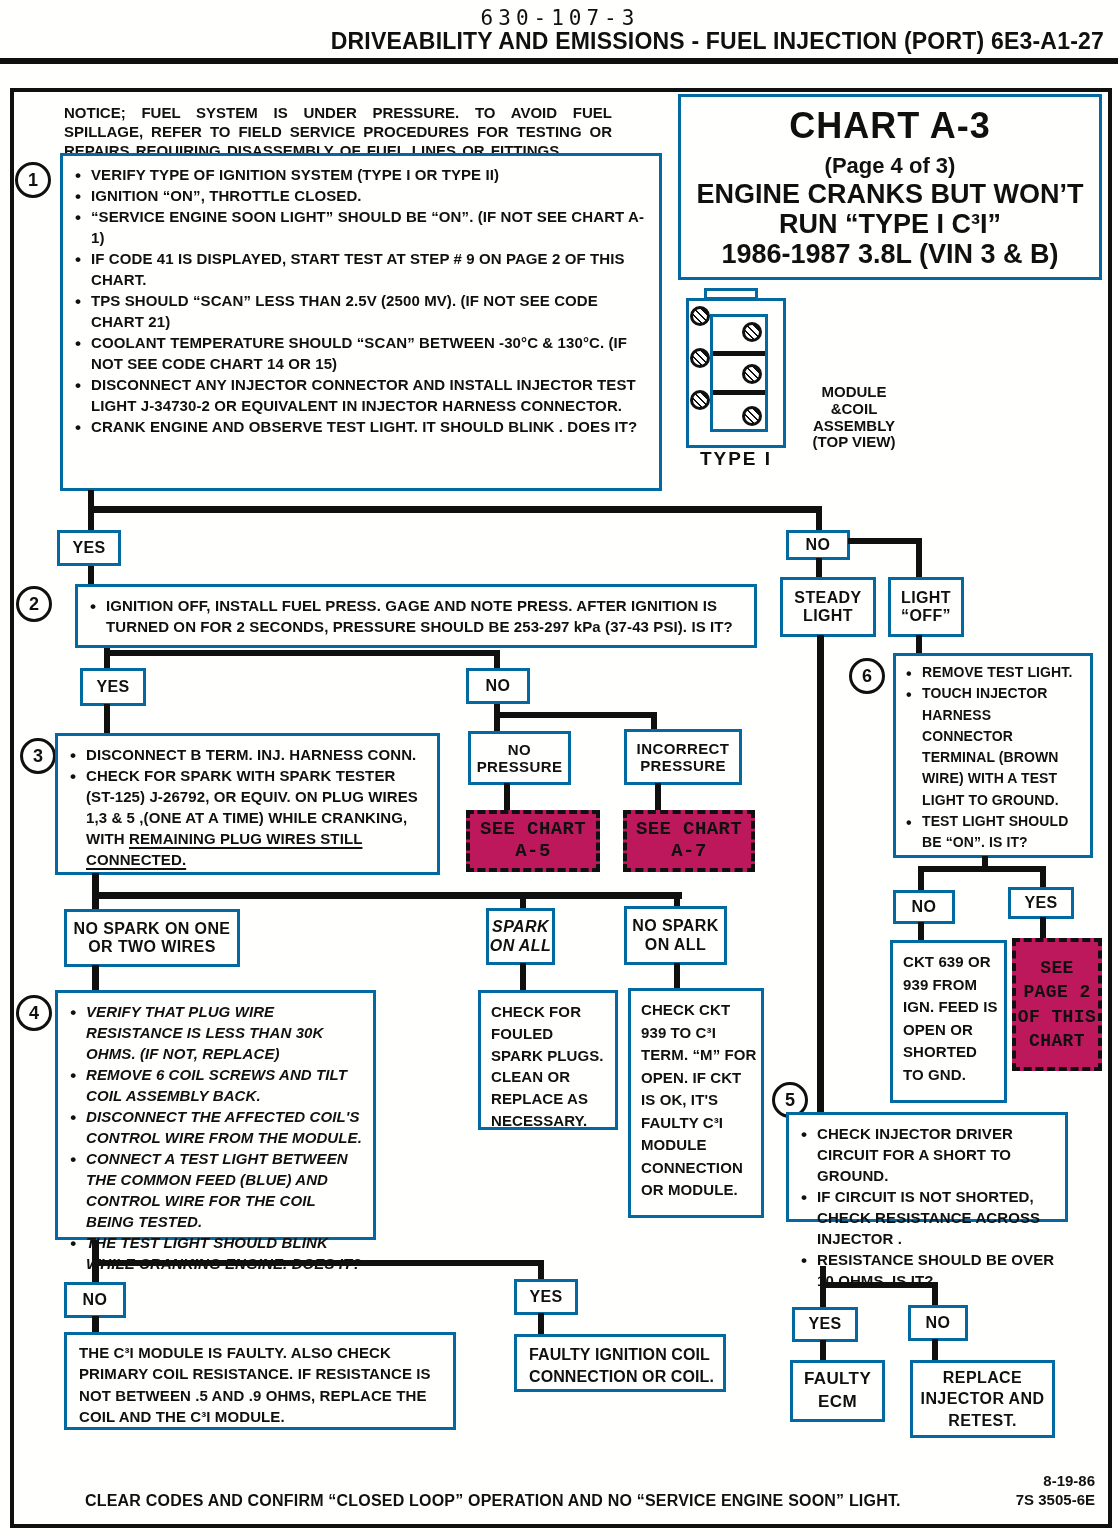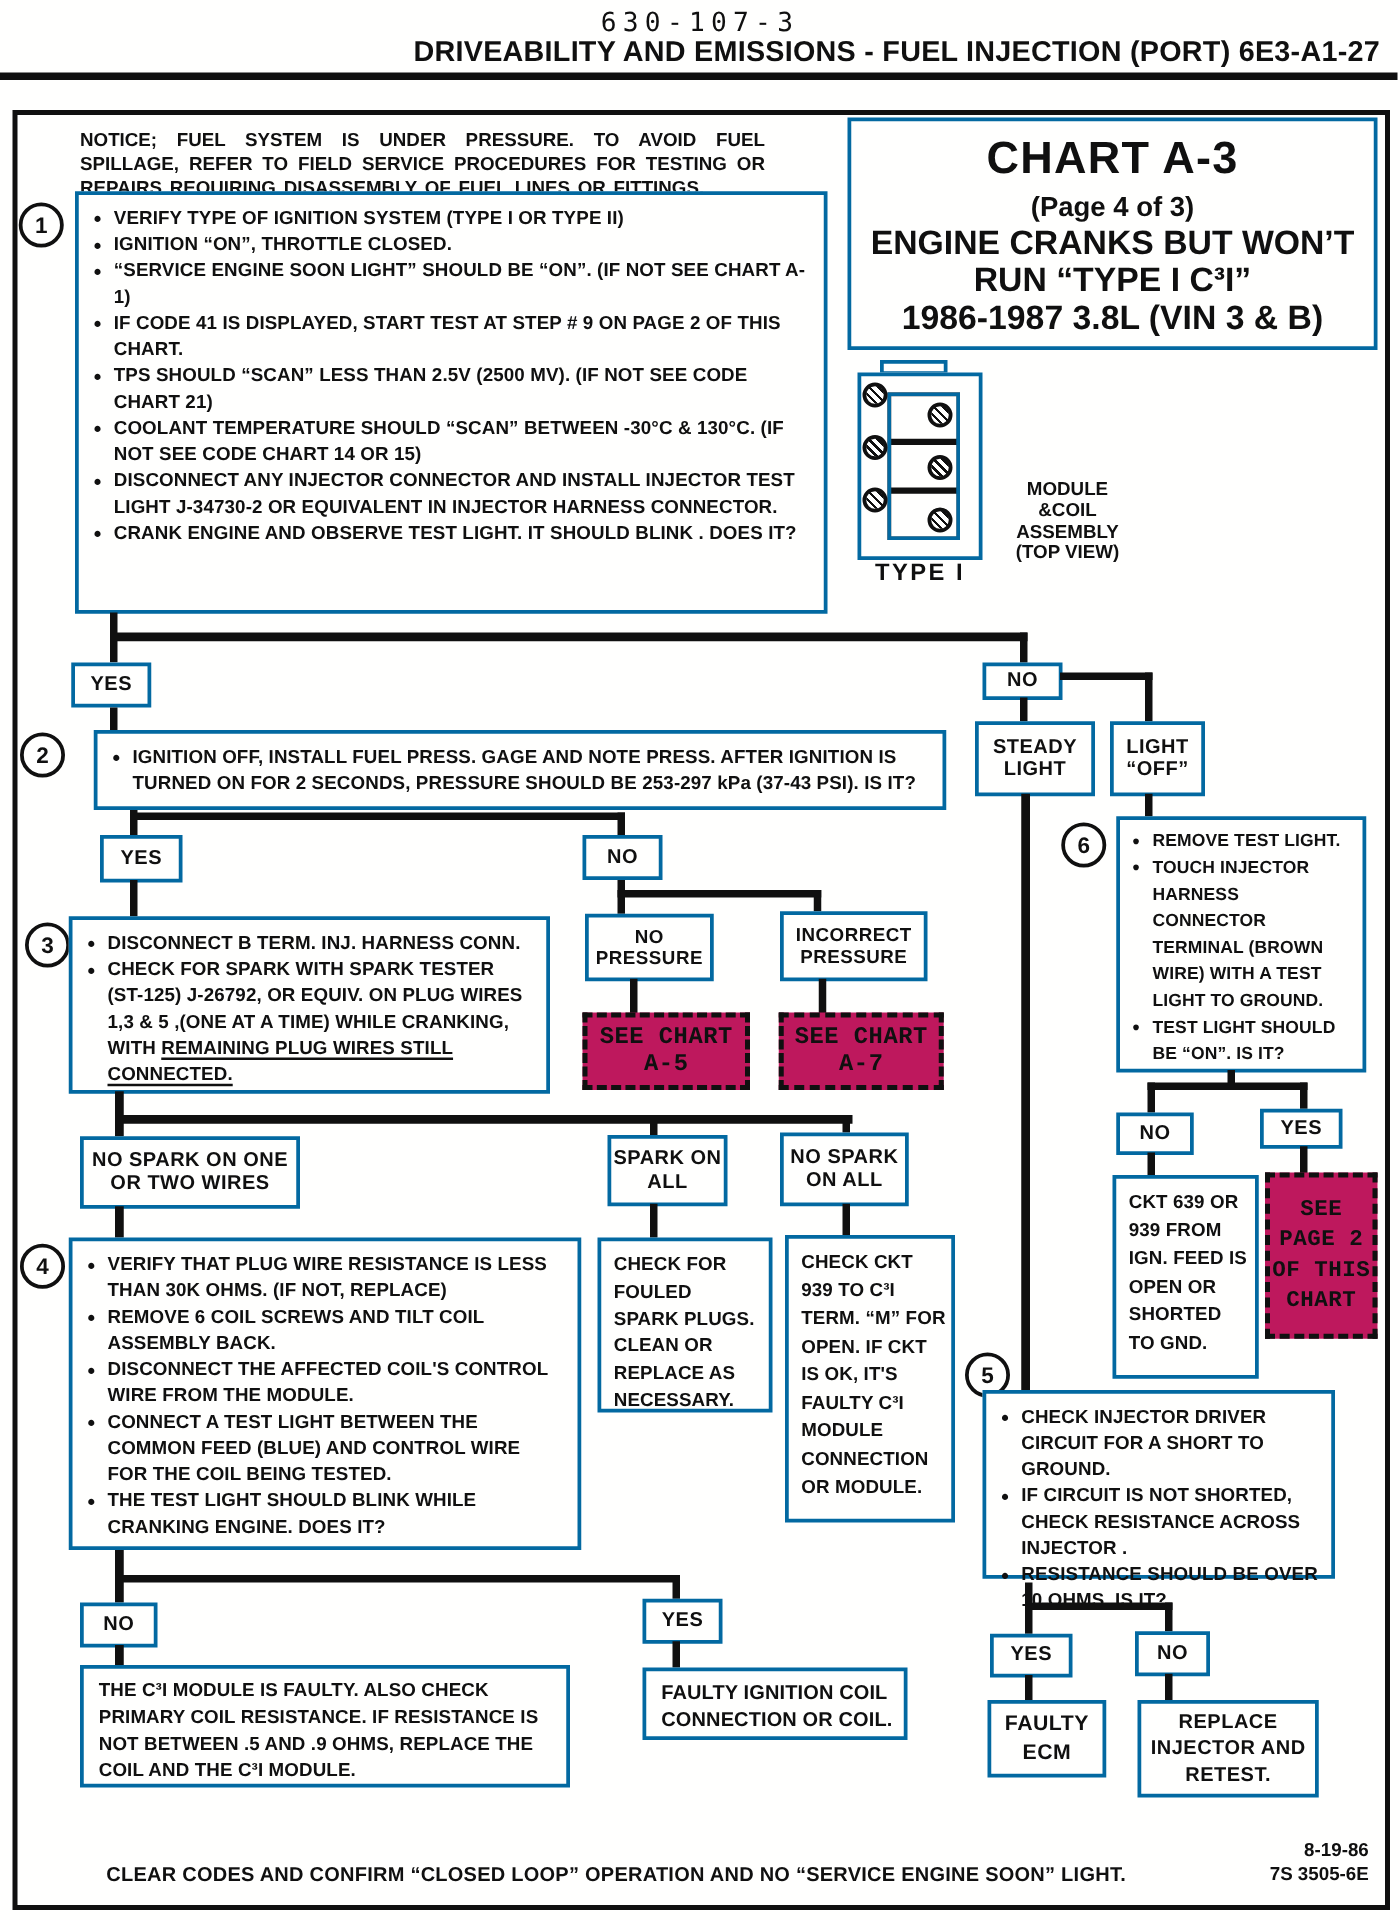--- a/index.html
+++ b/index.html
@@ -145,21 +145,21 @@
 
   <div class="line" style="left:918px;top:922px;width:6px;height:18px;"></div>
   <div class="line" style="left:1040px;top:917px;width:6px;height:23px;"></div>
 
   <div class="box" style="left:890px;top:940px;width:117px;height:163px;">
     <div class="bodytxt" style="margin:8px 4px 0 10px;line-height:1.5;">CKT 639 OR 939 FROM IGN. FEED IS OPEN OR SHORTED TO GND.</div>
   </div>
   <div class="dashedbox ctr node" style="left:1012px;top:938px;width:90px;height:133px;font-size:18px;line-height:1.35;">SEE PAGE 2 OF THIS CHART</div>
 
   <div class="circle" style="left:772px;top:1082px;">5</div>
-  <div class="box bullets" style="left:786px;top:1112px;width:282px;height:151px;">
+  <div class="box bullets" style="left:786px;top:1112px;width:282px;height:110px;">
     <div class="bullet">CHECK INJECTOR DRIVER CIRCUIT FOR  A SHORT TO GROUND.</div>
     <div class="bullet">IF CIRCUIT IS NOT SHORTED, CHECK RESISTANCE ACROSS INJECTOR .</div>
     <div class="bullet">RESISTANCE SHOULD BE OVER 10 OHMS.  IS IT?</div>
   </div>
 
   <div class="line" style="left:820px;top:1266px;width:6px;height:43px;"></div>
   <div class="line" style="left:820px;top:1282px;width:118px;height:6px;"></div>
   <div class="line" style="left:932px;top:1282px;width:6px;height:25px;"></div>
 
   <div class="box ctr node" style="left:792px;top:1307px;width:66px;height:35px;">YES</div>
@@ -170,29 +170,29 @@
 
   <div class="box ctr node" style="left:790px;top:1360px;width:95px;height:62px;font-size:17px;line-height:1.35;">FAULTY ECM</div>
   <div class="box ctr node" style="left:910px;top:1360px;width:145px;height:78px;font-size:16px;line-height:1.35;">REPLACE INJECTOR AND RETEST.</div>
 
   <div class="line" style="left:92px;top:873px;width:7px;height:38px;"></div>
   <div class="line" style="left:92px;top:892px;width:590px;height:7px;"></div>
   <div class="line" style="left:520px;top:892px;width:6px;height:18px;"></div>
   <div class="line" style="left:674px;top:892px;width:6px;height:16px;"></div>
 
   <div class="box ctr node" style="left:64px;top:909px;width:176px;height:58px;">NO SPARK ON ONE OR TWO WIRES</div>
-  <div class="box ctr node" style="left:486px;top:908px;width:96px;height:57px;">SPARK ON ALL</div>
+  <div class="box ctr node" style="left:486px;top:908px;width:69px;height:57px;font-style:italic;">SPARK ON ALL</div>
   <div class="box ctr node" style="left:624px;top:906px;width:103px;height:59px;">NO SPARK ON ALL</div>
 
   <div class="line" style="left:92px;top:965px;width:7px;height:27px;"></div>
   <div class="line" style="left:520px;top:963px;width:6px;height:29px;"></div>
   <div class="line" style="left:674px;top:963px;width:6px;height:27px;"></div>
 
   <div class="circle" style="left:16px;top:995px;">4</div>
-  <div class="box bullets" style="left:55px;top:990px;width:410px;height:250px;">
+  <div class="box bullets" style="left:55px;top:990px;width:321px;height:250px;font-style:italic;">
     <div class="bullet">VERIFY THAT PLUG WIRE RESISTANCE IS LESS THAN 30K OHMS. (IF NOT, REPLACE)</div>
     <div class="bullet">REMOVE 6 COIL SCREWS AND TILT COIL ASSEMBLY BACK.</div>
     <div class="bullet">DISCONNECT THE AFFECTED COIL'S CONTROL WIRE FROM THE MODULE.</div>
     <div class="bullet">CONNECT A TEST LIGHT BETWEEN THE COMMON FEED (BLUE) AND CONTROL WIRE FOR THE COIL BEING TESTED.</div>
     <div class="bullet">THE TEST LIGHT SHOULD BLINK WHILE CRANKING ENGINE.  DOES IT?</div>
   </div>
 
   <div class="box" style="left:478px;top:990px;width:140px;height:140px;">
     <div class="bodytxt" style="margin:8px 6px 0 10px;line-height:1.45;">CHECK FOR FOULED SPARK PLUGS.  CLEAN OR REPLACE AS NECESSARY.</div>
   </div>

